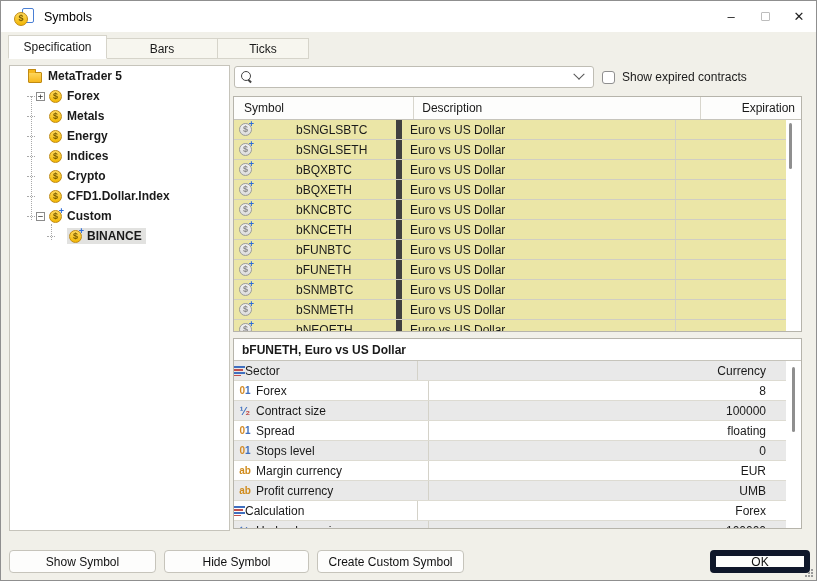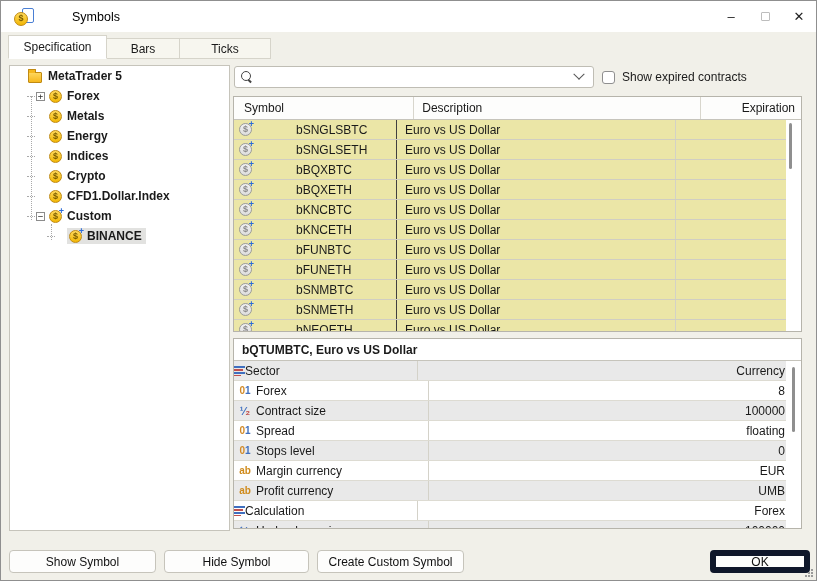--- a/index.html
+++ b/index.html
@@ -7,21 +7,21 @@
   body { font-family:"Liberation Sans", sans-serif; font-size:12px; color:#1a1a1a; }
 
   .window {
     position:relative; width:817px; height:581px;
     background:#f1f0e9; border:1px solid #8f8f8f; overflow:hidden;
   }
 
   
   .titlebar {
     position:absolute; left:0; top:0; width:100%; height:31px;
-    background:#ffffff; display:flex; align-items:center;gap:28px;
+    background:#ffffff; display:flex; align-items:center;
   }
   .app-icon { position:relative; width:20px; height:18px; margin-left:13px; }
   .app-icon .page {
     position:absolute; right:0; top:0; width:12px; height:15px;
     background:#fff; border:1.5px solid #4a7fd4; border-radius:2px;
   }
   .coin {
     width:13px; height:13px; border-radius:50%;
     background:linear-gradient(#ffd95a,#f2b705);
     border:1px solid #c08a12; color:#7a5c00;
@@ -37,21 +37,21 @@
   .win-btn .maxbox { width:9px; height:9px; border:1px solid #bdbdbd; border-radius:1px; }
 
   
   .tabstrip { position:absolute; left:7px; top:34px; display:flex; align-items:flex-end; }
   .tab {
     height:21px; background:#f7f6ef; border:1px solid #d6d4ca;
     display:flex; align-items:center; justify-content:center;
     color:#1a1a1a; margin-right:-1px;
   }
   .tab:nth-of-type(1){ width:99px; }
-  .tab:nth-of-type(2){ width:74px; }
+  .tab:nth-of-type(2){ width:112px; }
   .tab:nth-of-type(3){ width:92px; }
   .tab.active { background:#ffffff; height:24px; border-bottom:1px solid #fff; z-index:2; }
 
   
   .tree-panel {
     position:absolute; left:8px; top:64px; width:221px; height:466px;
     background:#fff; border:1px solid #c6c4bb; overflow:hidden;
   }
   .guide { position:absolute; border-left:1px dotted #a9a9a9; width:0; }
   .g1 { left:21px; top:30px; height:124px; }
@@ -113,39 +113,39 @@
   .sym-header { display:flex; height:23px; align-items:center; border-bottom:1px solid #c6c4bb; background:#fdfdfc;gap:30px; }
   .sym-header .hc { height:100%; display:flex; align-items:center; }
   .hc-symbol { width:162px; padding-left:10px; }
   .hc-desc { width:279px; padding-left:8px; border-left:1px solid #d8d6cd; }
   .hc-exp { width:110px; justify-content:flex-end; padding-right:6px; border-left:1px solid #d8d6cd; }
   .sym-rows { width:552px; }
   .sym-row { display:flex; height:20px; align-items:center; background:#ebe6a7; border-bottom:1px solid #d0cec2; }
   .sr-symbol { width:162px; display:flex; align-items:center; padding-left:5px; height:100%;gap:38px; }
   .sr-symbol .coin { margin-right:6px; }
   .coin.gray { background:linear-gradient(#f2f2f2,#dcdcdc); border-color:#9a9a9a; color:#8a8a8a; }
-  .sr-desc { width:279px; padding-left:8px; border-left:1px solid #404040; height:100%; display:flex; align-items:center; }
+  .sr-desc { width:279px; padding-left:8px; border-left:6px solid #404040; height:100%; display:flex; align-items:center; }
   .sr-exp { width:111px; border-left:1px solid #d4d2c6; height:100%; }
   .vthumb { position:absolute; width:3px; background:#8f8f8f; border-radius:2px; }
   .sym-table .vthumb { right:9px; top:26px; height:46px; }
 
   
   .details {
     position:absolute; left:232px; top:337px; width:569px; height:191px;
     background:#fff; border:1px solid #b6b4ab; overflow:hidden;
   }
   .details-title { height:22px; display:flex; align-items:center; padding-left:8px;
                    font-weight:bold; border-bottom:1px solid #c6c4bb; }
   .d-rows { width:552px; }
   .d-row { display:flex; height:20px; align-items:center; border-bottom:1px solid #dddbd2; }
   .d-row:nth-child(odd) { background:#e9e9e9; }
   .d-icon { width:22px; display:flex; justify-content:center; align-items:center; flex:0 0 auto;
             font-size:10px; font-weight:bold; }
   .d-label { width:172px; flex:0 0 auto; }
-  .d-value { flex:1; text-align:right; padding-right:1px; border-left:1px solid #d4d2c9; height:100%;
+  .d-value { flex:1; text-align:right; padding-right:20px; border-left:1px solid #d4d2c9; height:100%;
              display:flex; align-items:center; justify-content:flex-end; }
   .details .vthumb { right:6px; top:28px; height:65px; }
 
   .i-lines { width:11px; height:10px;
     background:
       linear-gradient(#3f6fbf,#3f6fbf) 0 0/11px 2px no-repeat,
       linear-gradient(#c0504d,#c0504d) 0 3px/9px 2px no-repeat,
       linear-gradient(#3f6fbf,#3f6fbf) 0 6px/11px 2px no-repeat,
       linear-gradient(#c0504d,#c0504d) 0 9px/7px 2px no-repeat; }
   .i-digits::before { content:"0"; color:#d28a28; }
@@ -386,21 +386,21 @@
         <span>bNEOETH</span>
       </span>
       <span class="sr-desc">Euro vs US Dollar</span>
       <span class="sr-exp"></span>
     </div>
       </div>
     <div class="vthumb"></div>
   </div>
 
   <div class="details">
-    <div class="details-title">bQTUMBTC, Euro vs US Dollar</div>
+    <div class="details-title">bFUNETH, Euro vs US Dollar</div>
     <div class="d-rows">
         <div class="d-row">
       <span class="d-icon i-lines"></span>
       <span class="d-label">Sector</span>
       <span class="d-value">Currency</span>
     </div>
         <div class="d-row">
       <span class="d-icon i-digits"></span>
       <span class="d-label">Forex</span>
       <span class="d-value">8</span>

